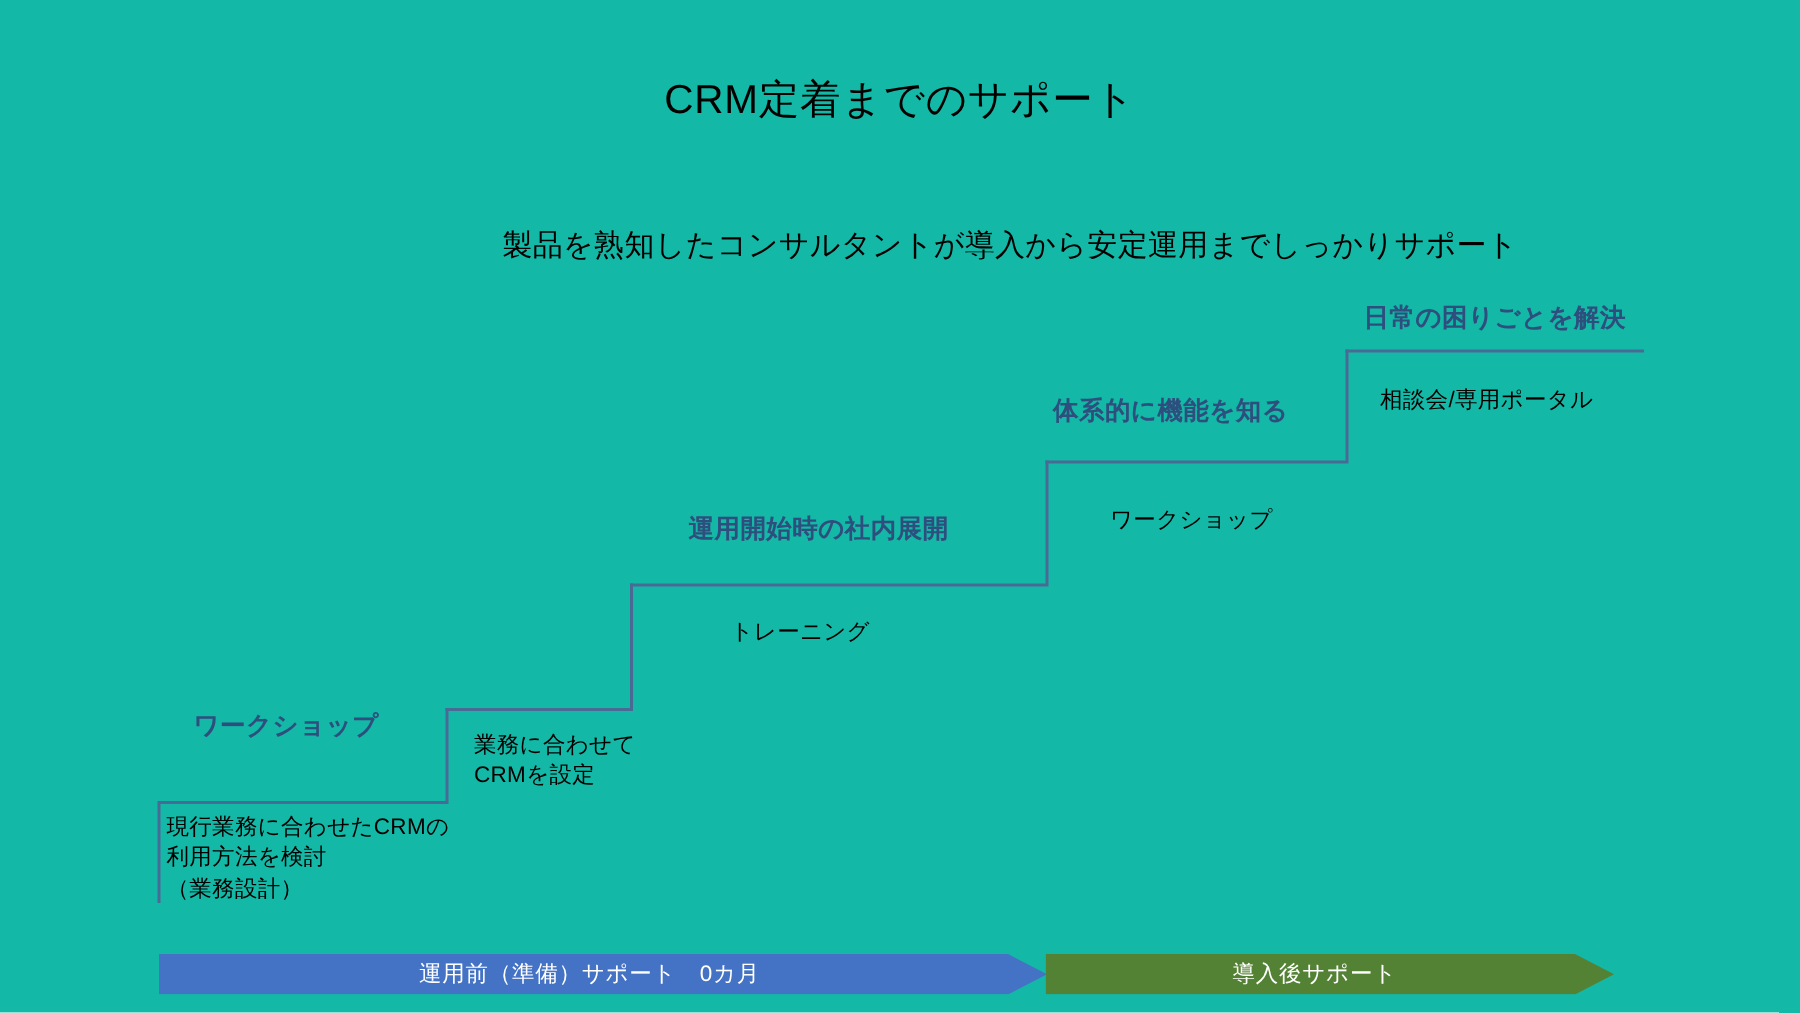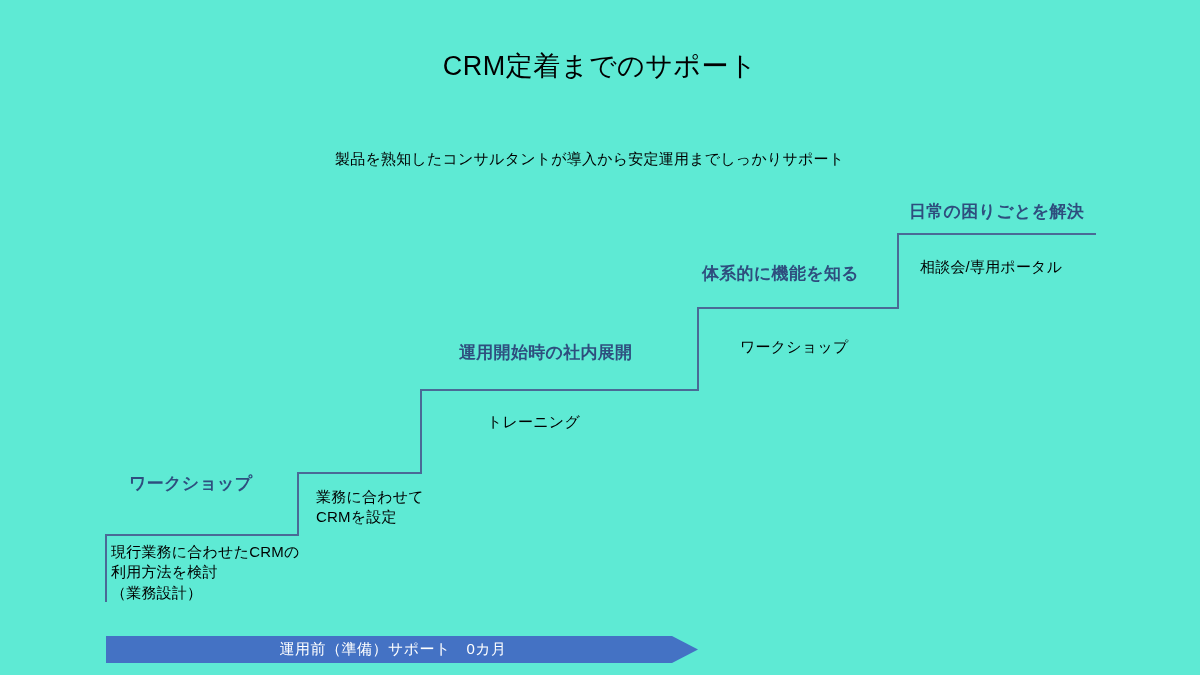--- a/index.html
+++ b/index.html
@@ -13,41 +13,41 @@
     position: relative;
     overflow: hidden;
     font-family: "Liberation Sans", "DejaVu Sans", sans-serif;
     color: #000000;
   }
   .slide {
     position: absolute;
     inset: 0;
     width: 1200px;
     height: 675px;
-    background: #5eead4;
+    background: #14b8a6;
   }
 
   
   .title {
     position: absolute;
     left: 0;
     top: 48px;
     width: 1200px;
     text-align: center;
     font-size: 27px;
     font-weight: 400;
     letter-spacing: 0.5px;
     color: #000000;
     white-space: nowrap;
   }
   .subtitle {
     position: absolute;
     left: 335px;
     top: 150px;
-    font-size: 15px;
+    font-size: 20px;
     font-weight: 400;
     letter-spacing: 0.2px;
     color: #000000;
     white-space: nowrap;
   }
 
   
   .stair {
     position: absolute;
     left: 0;
@@ -148,14 +148,17 @@
   <div class="step-head" style="left:702px; top:262px;">体系的に機能を知る</div>
   <div class="step-body" style="left:740px; top:337px;">ワークショップ</div>
 
   <div class="step-head" style="left:909px; top:200px;">日常の困りごとを解決</div>
   <div class="step-body" style="left:920px; top:257px;">相談会/専用ポータル</div>
 
   <div class="bar bar-blue">
     <span>運用前（準備）サポート　0カ月</span>
   </div>
 
+  <div class="bar bar-green">
+    <span>導入後サポート</span>
+  </div>
 
 </div>
 
 </body></html>

